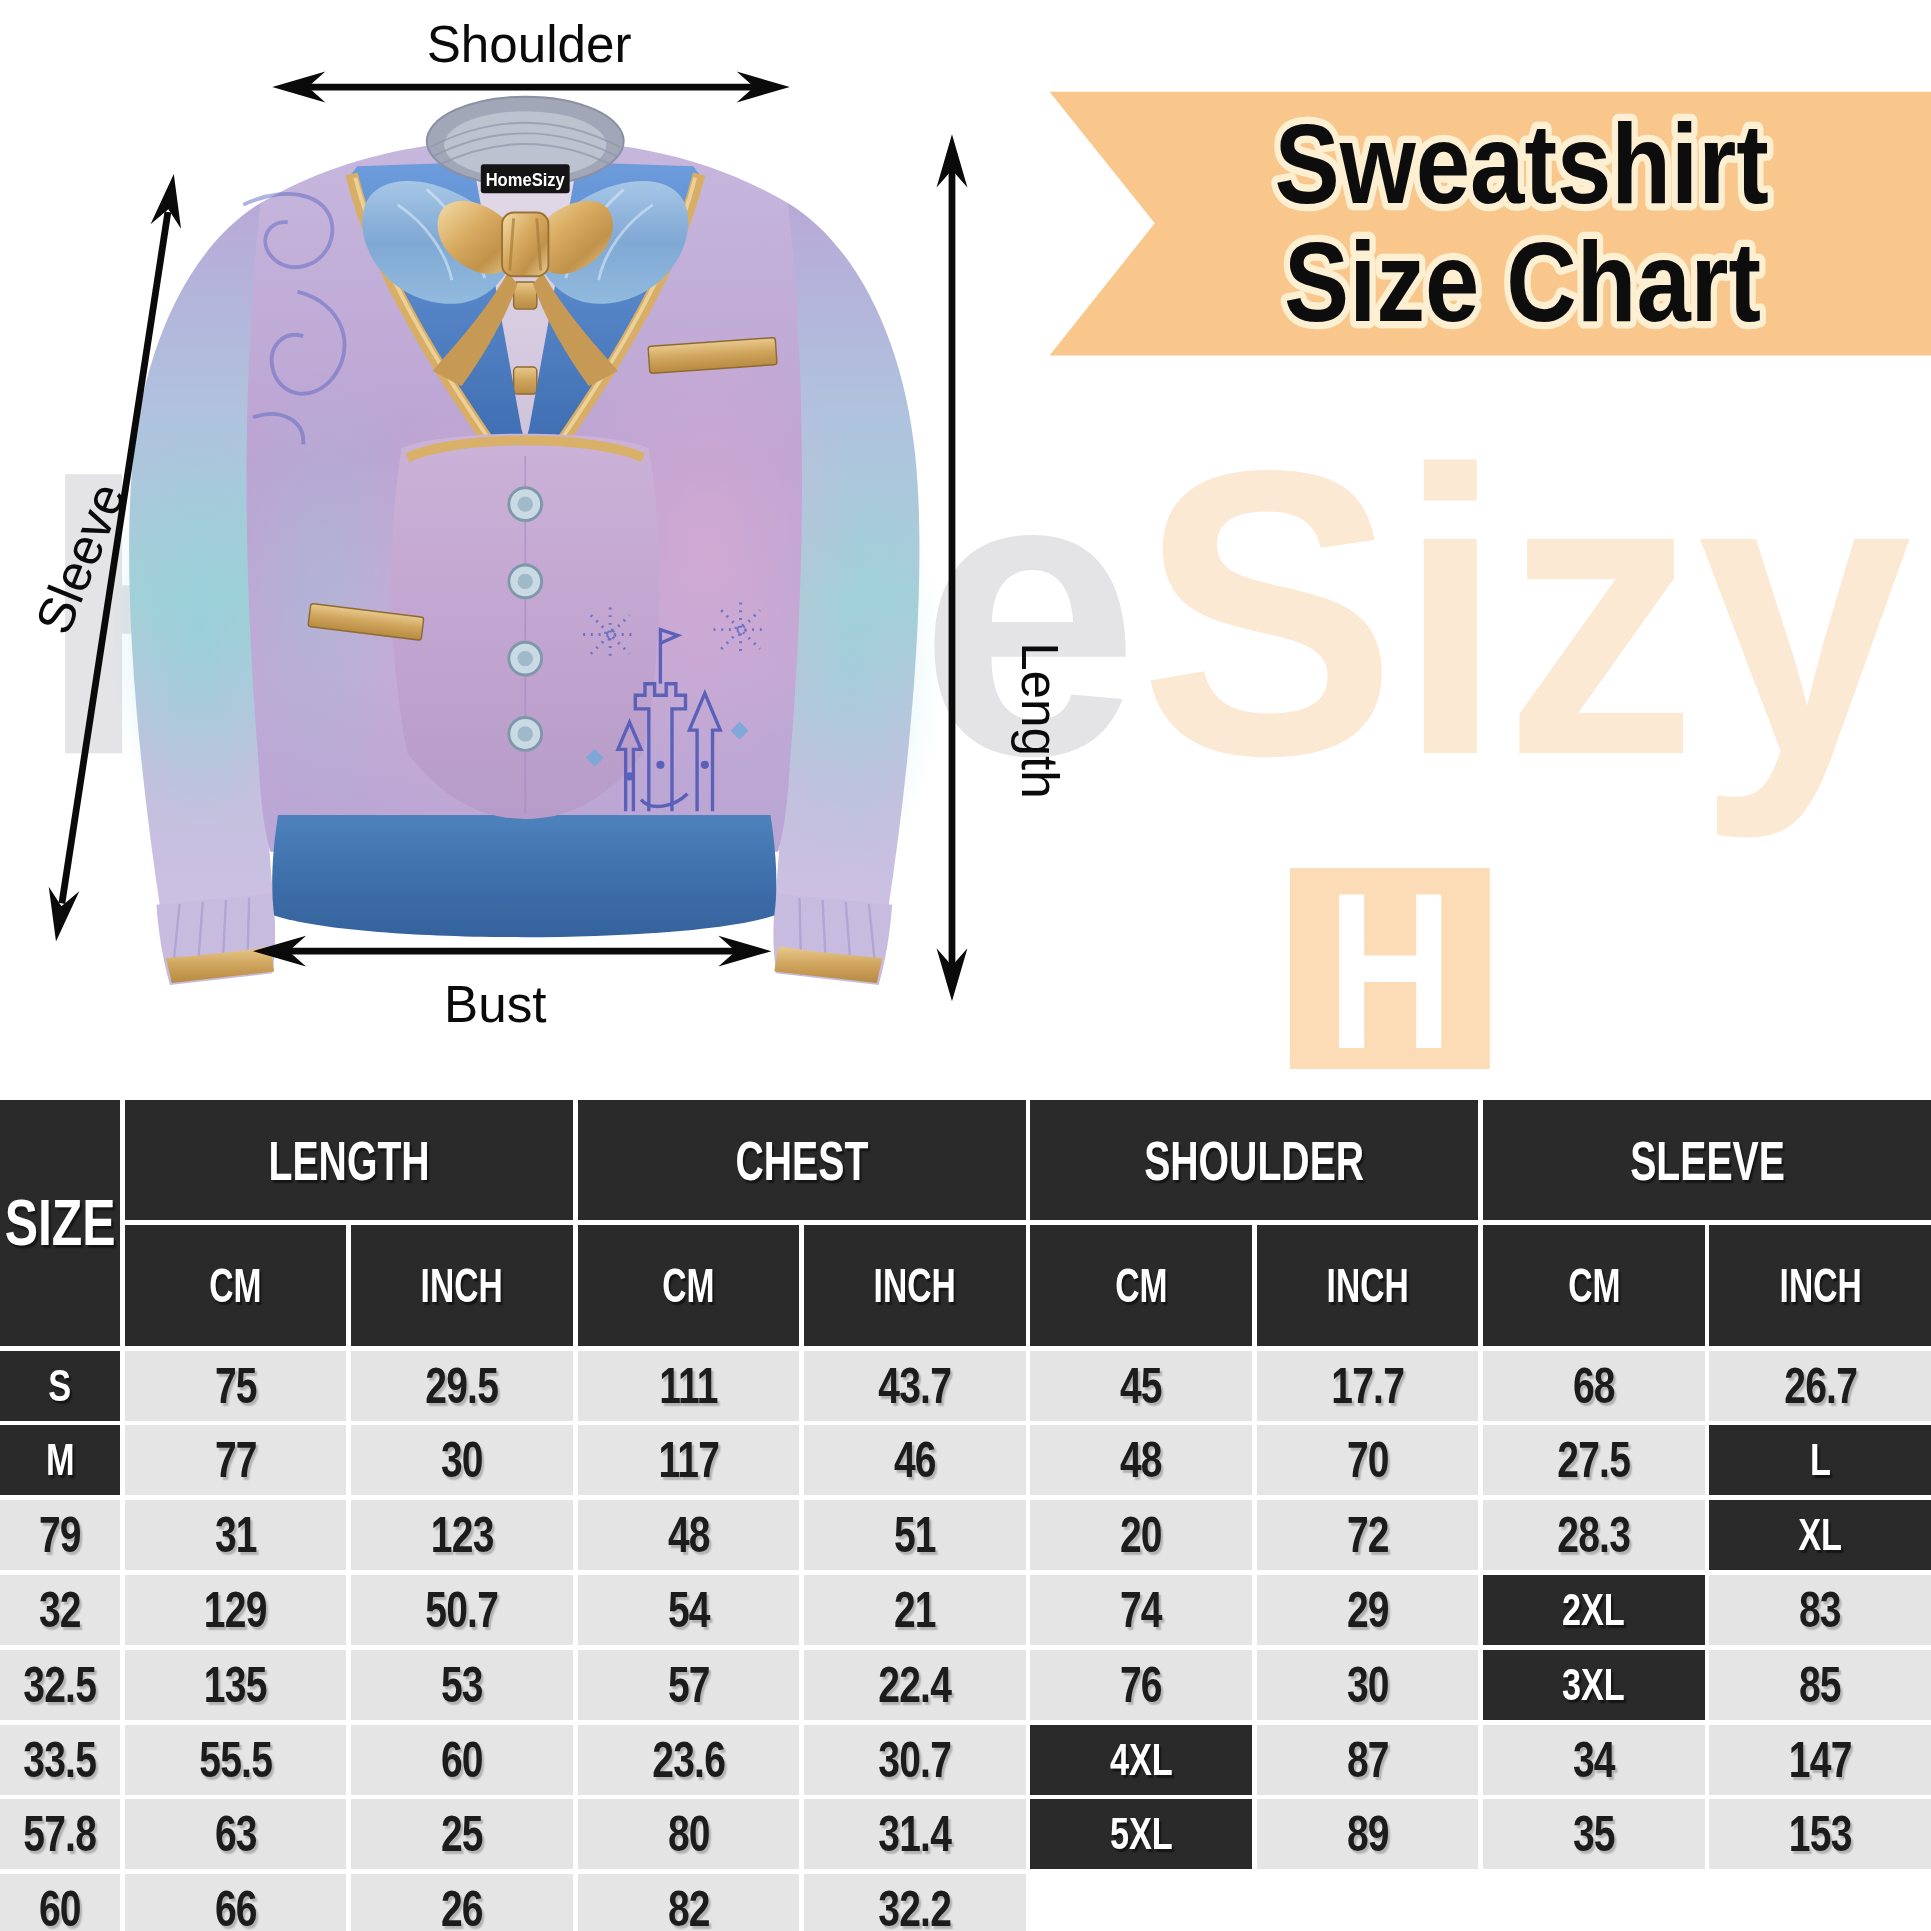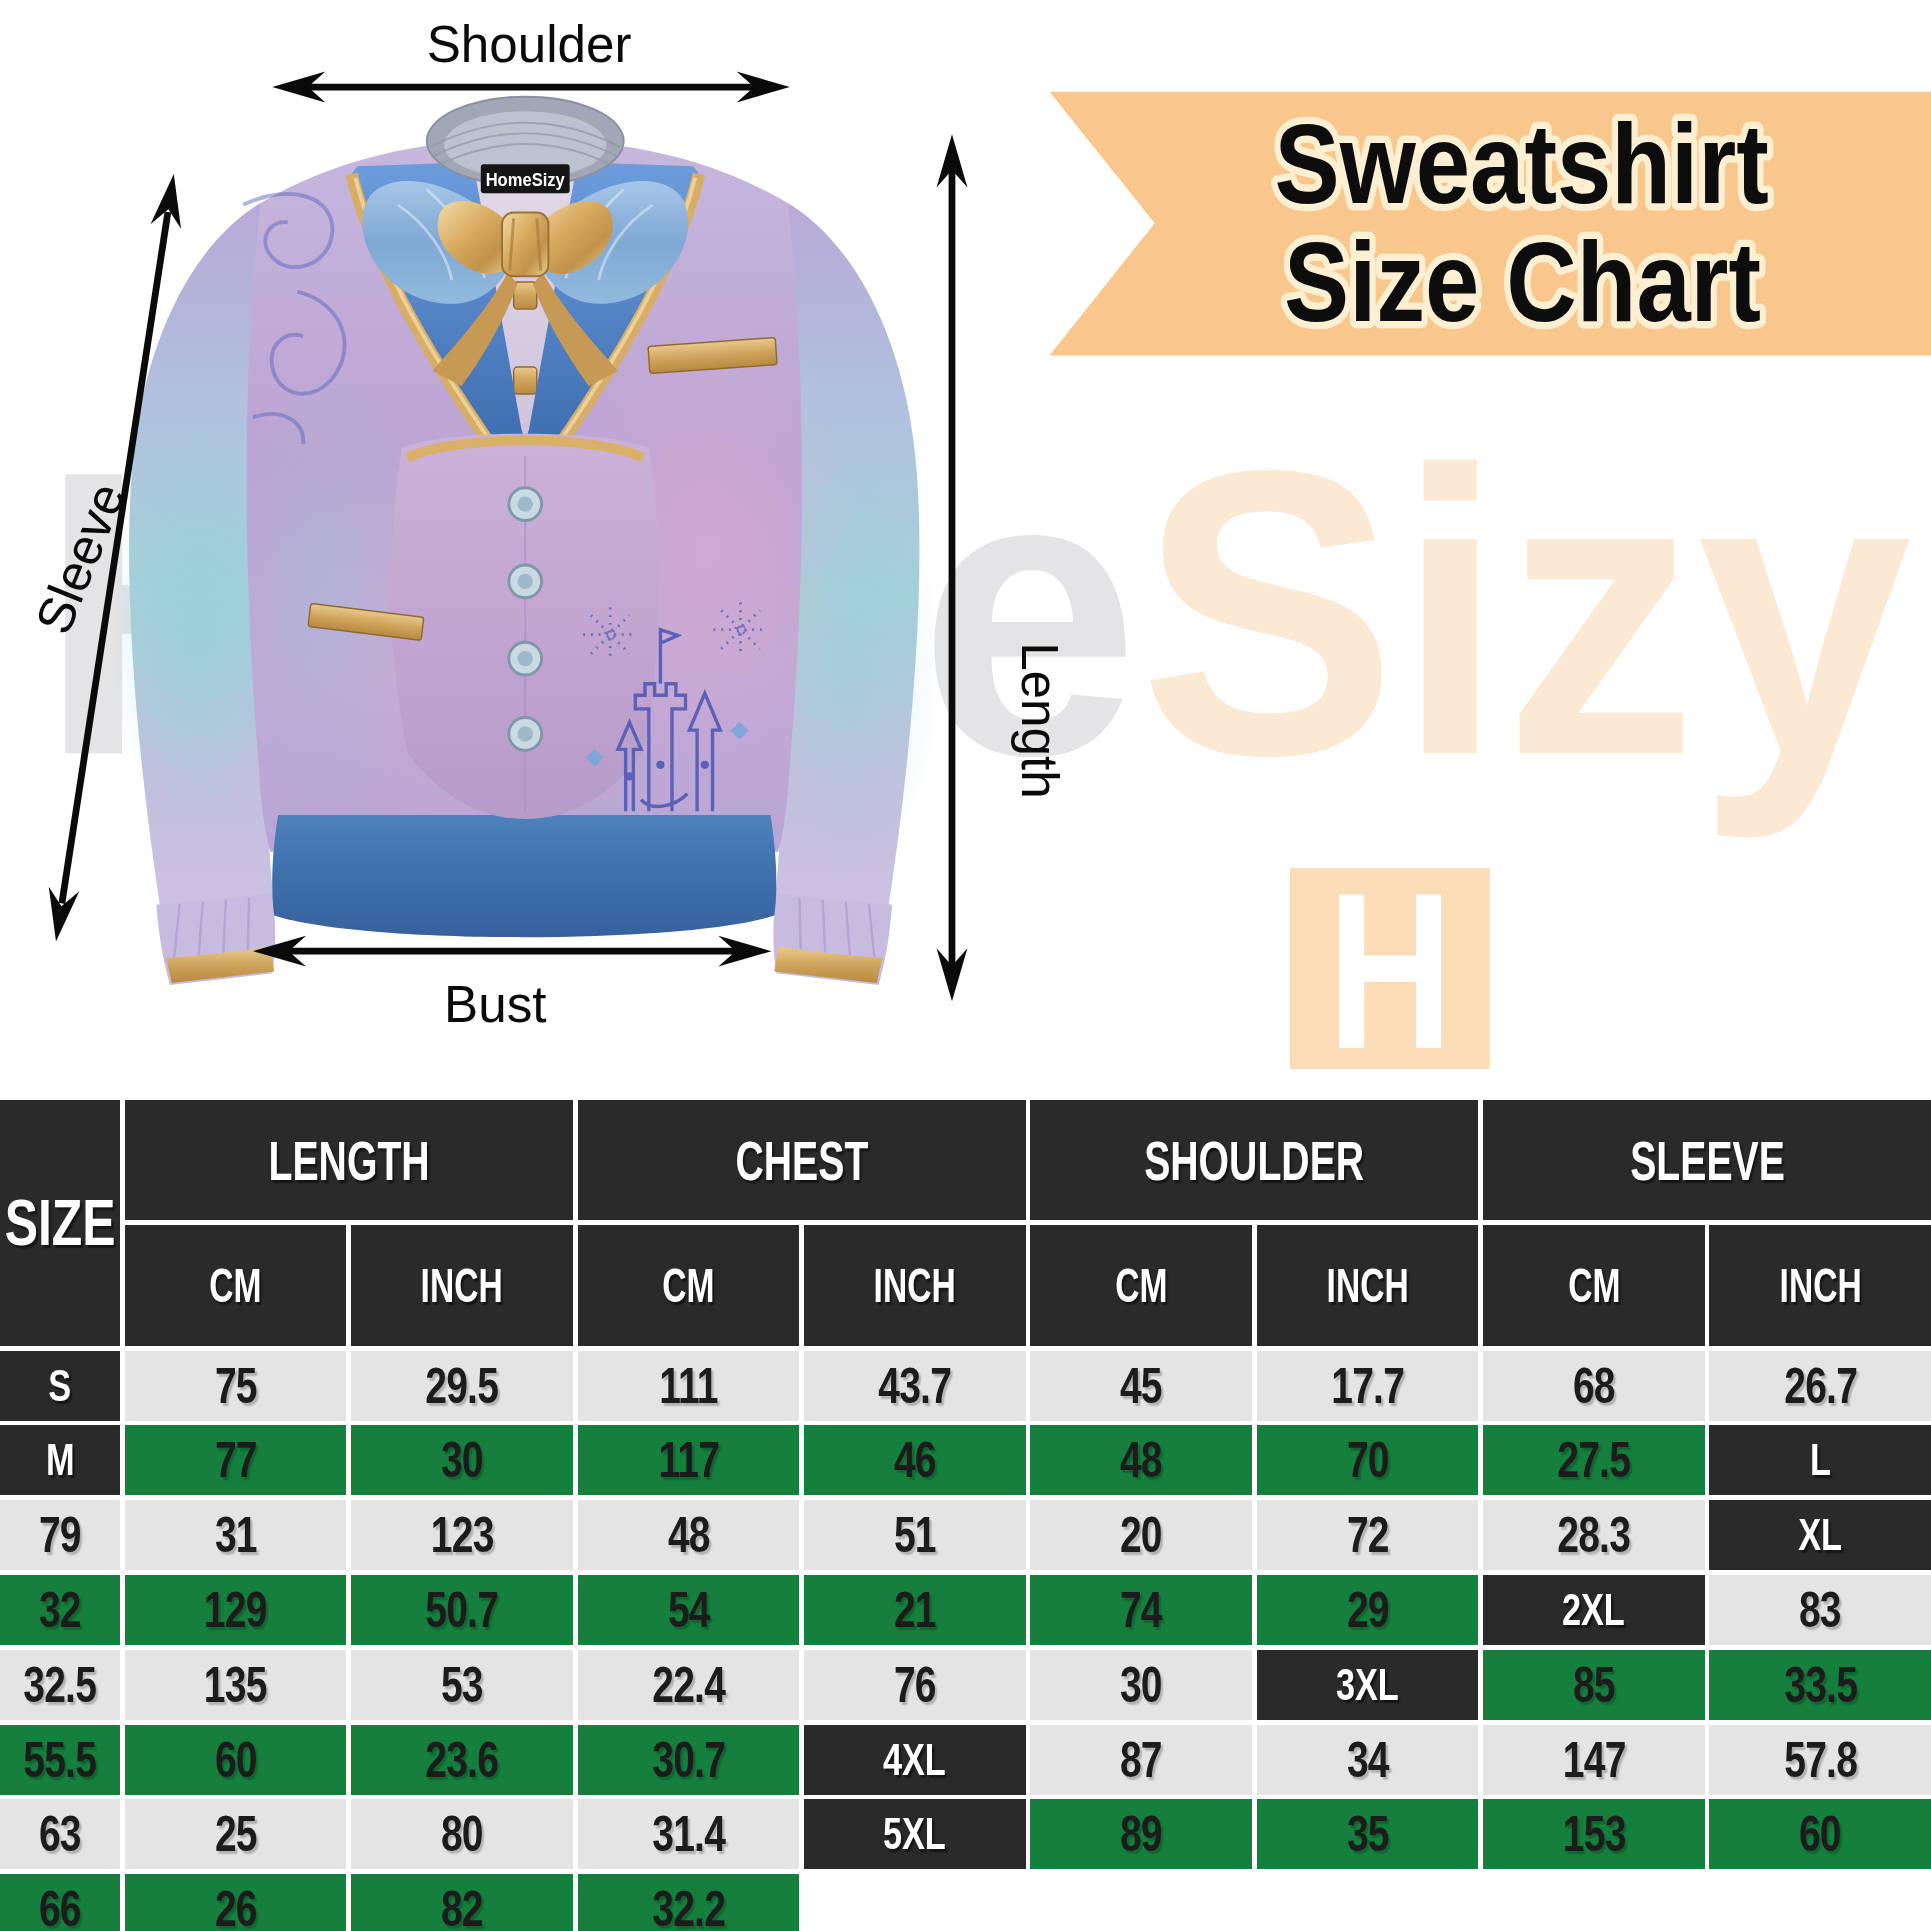--- a/index.html
+++ b/index.html
@@ -7,21 +7,21 @@
           font-family:"Liberation Sans","DejaVu Sans",sans-serif;}
   svg.hero{position:absolute;top:0;left:0;display:block}
 
   
   .size-table{position:absolute;left:0;top:1100px;width:1931px;height:840px;
     display:grid;grid-template-columns:120px repeat(8,1fr);
     grid-template-rows:120px 121px repeat(8,70px);gap:4.8px;background:#fff;}
   .c{display:flex;align-items:center;justify-content:center;overflow:hidden}
   .head,.sz{background:#2A2A2A}
   .d{background:#E4E4E4}
-  .alt{background:#15803d}
+  .alt{background:#e5e5e5}
   .cn{display:inline-block;transform:scaleX(.70);font-weight:bold;color:#fff;
       text-shadow:2.9px 2.9px 1.9px rgba(0,0,0,.5);white-space:nowrap}
   .gl{font-size:56px}
   .ul{font-size:48px}
   .szh{font-size:64px;transform:scaleX(.78)}
   .szl{font-size:44px;transform:scaleX(.78)}
   .num{display:inline-block;transform:scaleX(.78);font-weight:bold;font-size:50px;color:#1C1C1C;
        text-shadow:2.9px 2.9px 1.9px rgba(0,0,0,.22);letter-spacing:-1px;white-space:nowrap}
 
   
@@ -379,20 +379,23 @@
       <div class="c d">
         <span class="num">32.5</span>
       </div>
       <div class="c d">
         <span class="num">135</span>
       </div>
       <div class="c d">
         <span class="num">53</span>
       </div>
       <div class="c d">
+        <span class="num">57</span>
+      </div>
+      <div class="c d">
         <span class="num">22.4</span>
       </div>
       <div class="c d">
         <span class="num">76</span>
       </div>
       <div class="c d">
         <span class="num">30</span>
       </div>
       <div class="c sz">
         <span class="cn szl">3XL</span>

